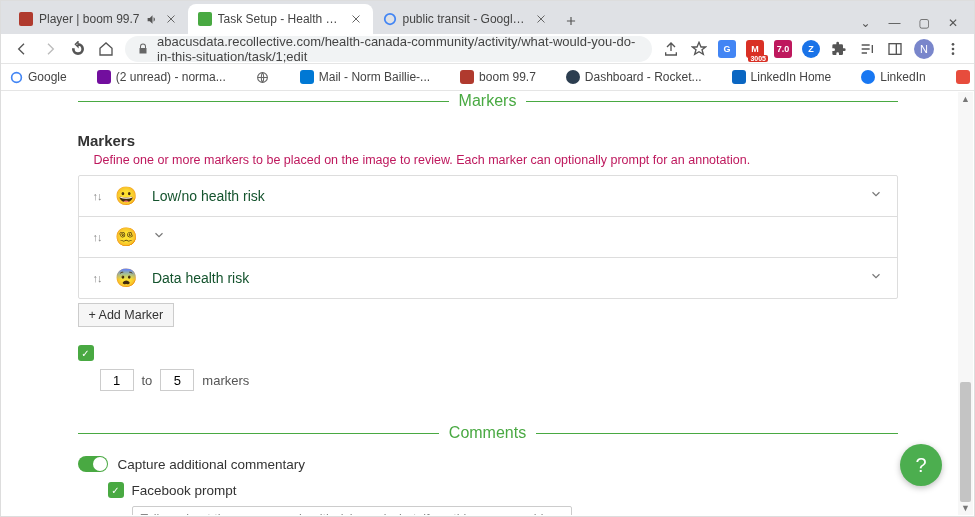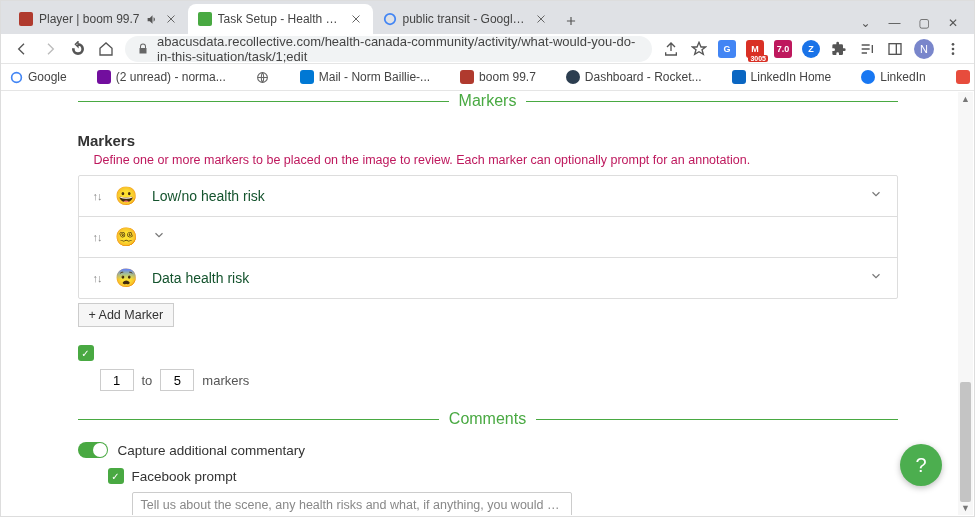--- a/index.html
+++ b/index.html
@@ -52,21 +52,21 @@
     .marker-row .label { font-size:14px; color:#14532d; flex:1; }
     .chev { color:#888; }
 
     .btn-outline { margin-top:4px; border:1px solid #ccc; background:#f6f6f6; padding:4px 10px; font-size:12.5px; color:#333; border-radius:0; cursor:pointer;}
 
     .chk-row { display:flex; align-items:center; gap:8px; margin-top:18px; font-size:13.5px; color:#333;}
     .chk { width:16px; height:16px; background:#49a942; border-radius:3px; display:flex; align-items:center; justify-content:center; color:#fff; font-size:10px; flex:none;}
     .limits { display:flex; align-items:center; gap:8px; margin:8px 0 0 22px; font-size:13px; color:#555;}
     .limits input { width:34px; height:22px; border:1px solid #ccc; text-align:center; font-size:13px; }
 
-    .hr-title.comments { margin-top:19px; }
+    .hr-title.comments { margin-top:33px; }
 
     .toggle-row { display:flex; align-items:center; gap:10px; font-size:13.5px; color:#333; margin-top:12px;}
     .toggle { width:30px; height:16px; border-radius:10px; background:#49a942; position:relative; flex:none;}
     .toggle::after { content:""; position:absolute; right:1px; top:1px; width:14px; height:14px; border-radius:50%; background:#fff;}
     .indented { margin-left:30px; margin-top:10px; }
     .prompt-input { margin-top:8px; border:1px solid #ccc; border-radius:2px; padding:5px 8px; font-size:12.5px; color:#888; width:440px; overflow:hidden; white-space:nowrap; text-overflow:ellipsis;}
 
     .fab { position:absolute; right:32px; bottom:30px; width:42px; height:42px; border-radius:50%; background:#4cae4f; color:#fff; display:flex; align-items:center; justify-content:center; font-size:20px; box-shadow:0 2px 6px rgba(0,0,0,.25);}
     .avatar { width:20px;height:20px;border-radius:50%; background:#7986cb; color:#fff; display:flex;align-items:center;justify-content:center; font-size:11px;}
   </style>

